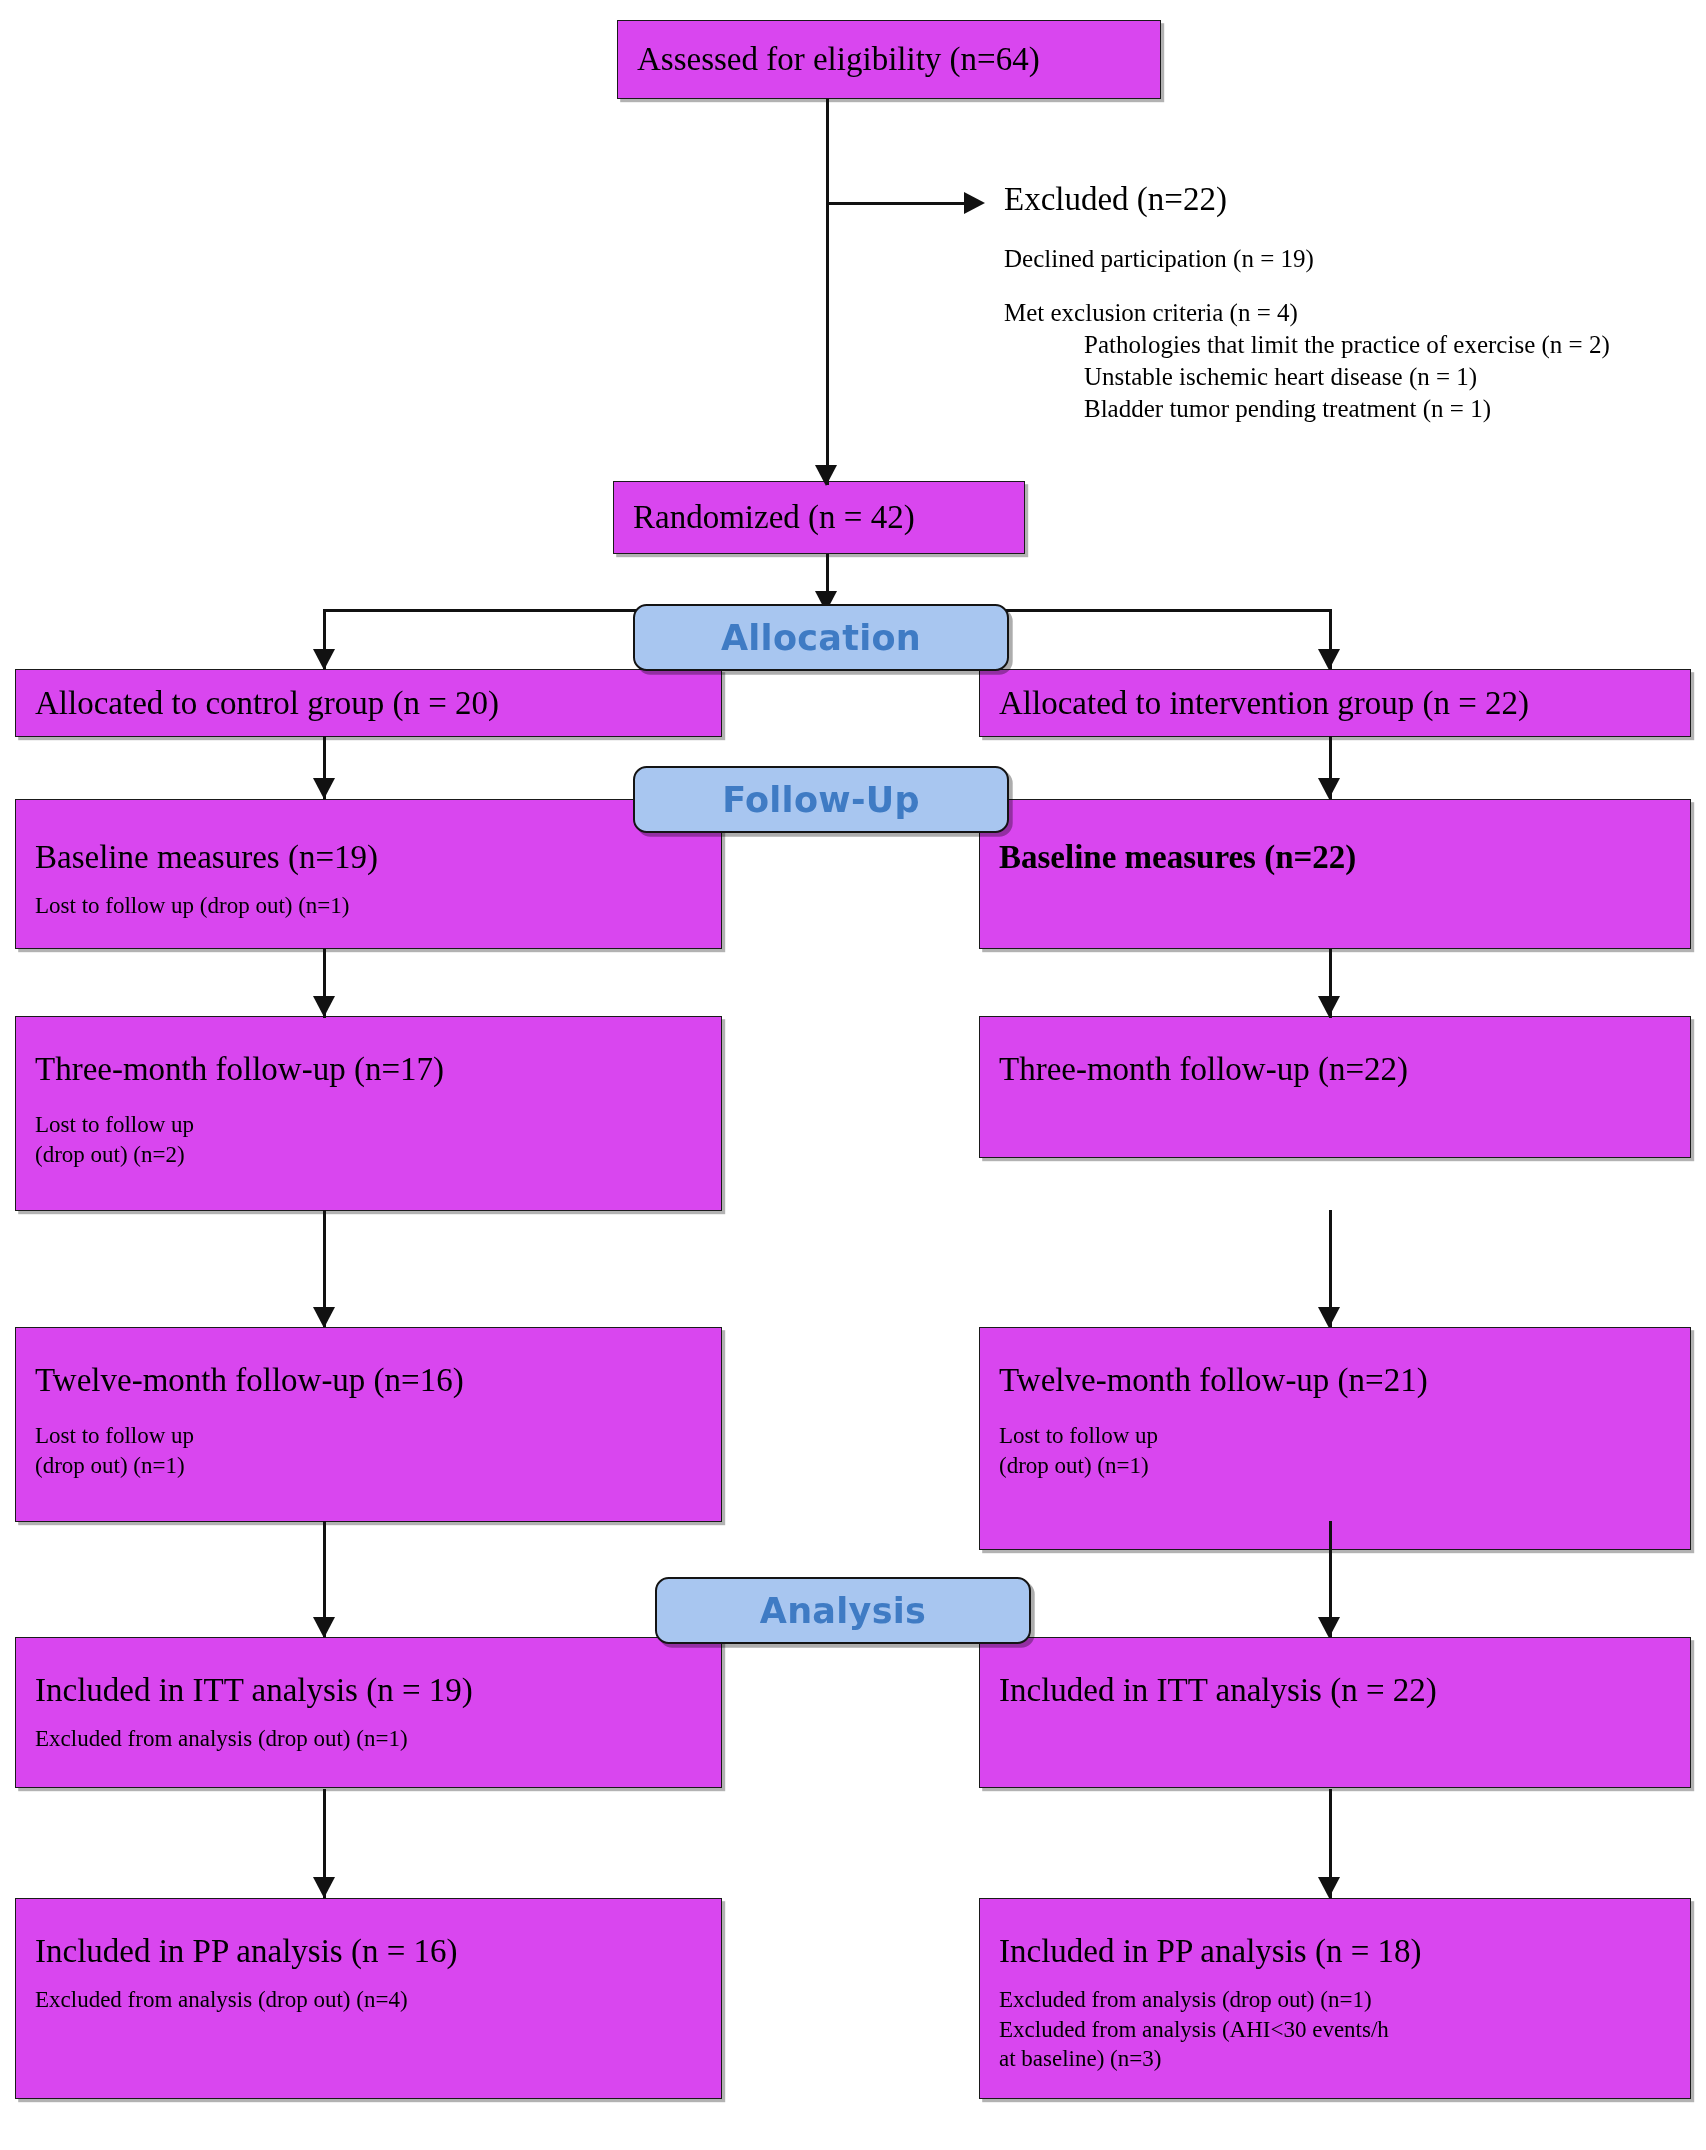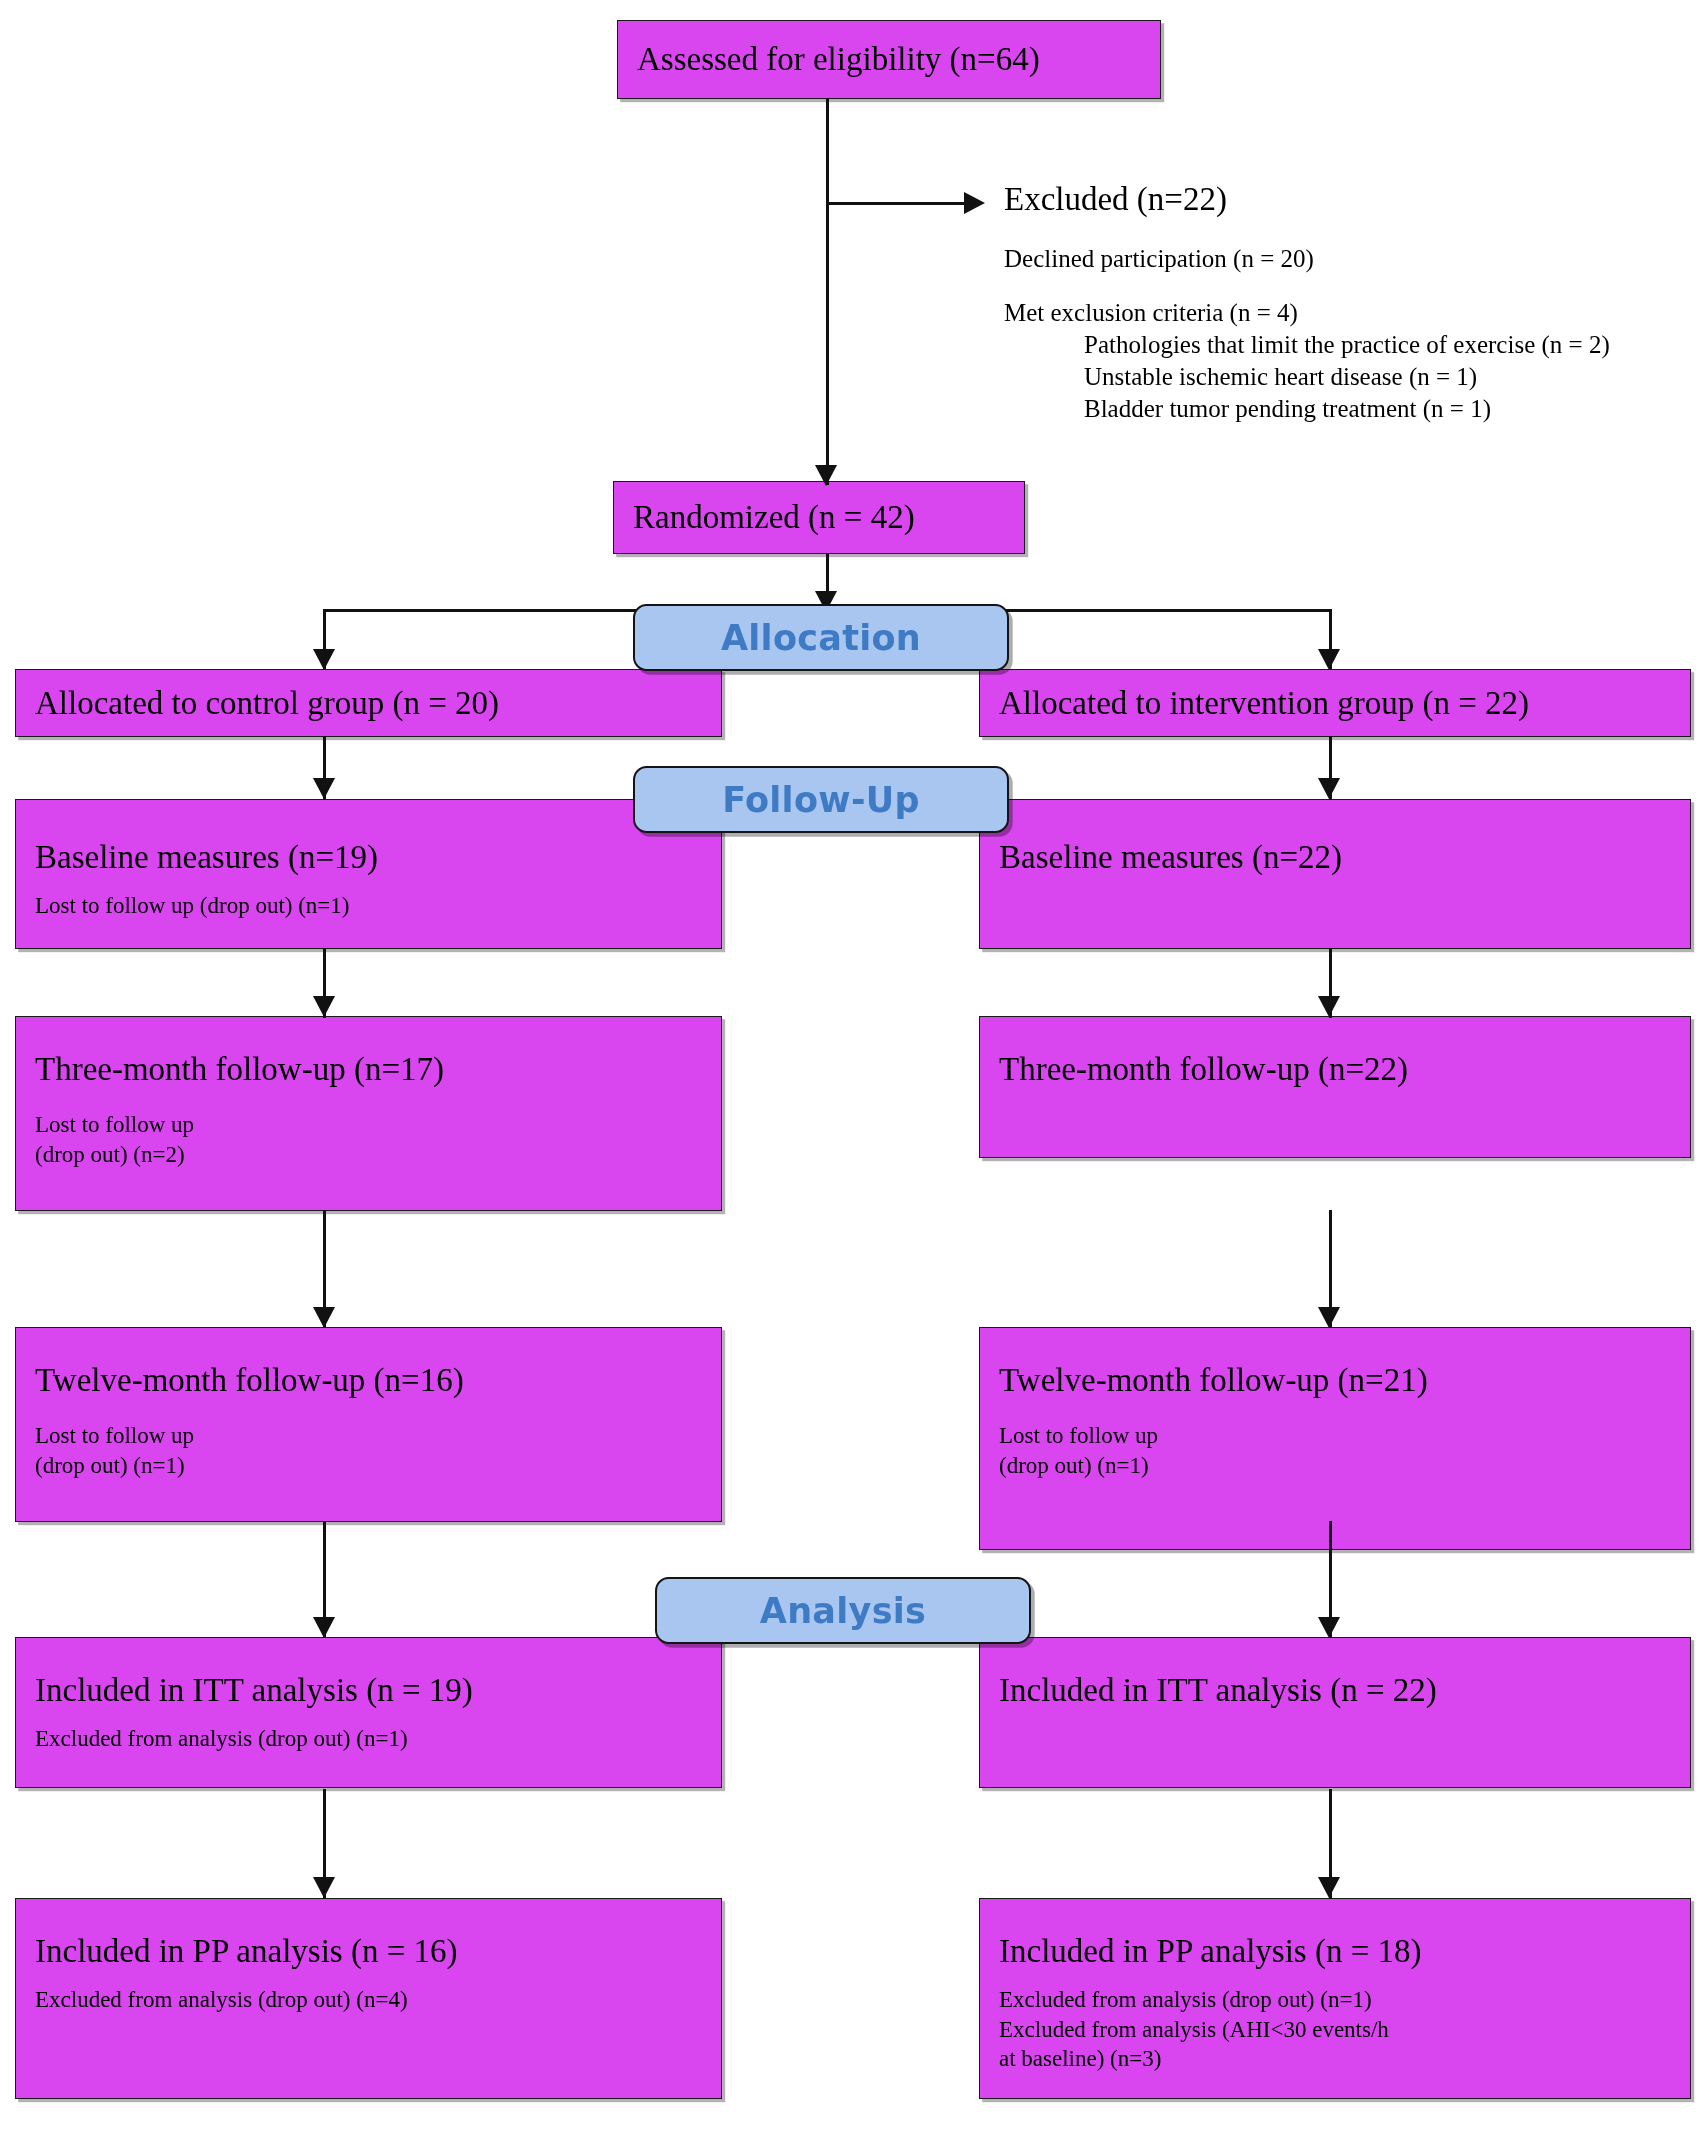--- a/index.html
+++ b/index.html
@@ -130,21 +130,21 @@
 
   <div class="vline" style="left:826px; top:99px; height:386px;"></div>
   <div class="arrow-down" style="left:815px; top:465px;"></div>
 
   <div class="hline" style="left:826px; top:202px; width:144px;"></div>
   <div class="arrow-right" style="left:964px; top:192px;"></div>
 
   <div class="freeblock" style="left:1004px; top:180px; width:687px;">
     <div class="hd">Excluded (n=22)</div>
     <div style="height:23px;"></div>
-    <div class="ln">Declined participation (n = 20)</div>
+    <div class="ln">Declined participation (n = 19)</div>
     <div style="height:22px;"></div>
     <div class="ln">Met exclusion criteria (n = 4)</div>
     <div class="ln indent">Pathologies that limit the practice of exercise (n = 2)</div>
     <div class="ln indent nowrap">Unstable ischemic heart disease (n = 1)</div>
     <div class="ln indent nowrap">Bladder tumor pending treatment (n = 1)</div>
   </div>
 
   <div class="box" style="left:613px; top:481px; width:412px; height:73px;">
     <div class="pad" style="display:flex;align-items:center;height:100%;padding-top:0;padding-bottom:0;">
       <div class="t-main">Randomized (n = 42)</div>
@@ -182,21 +182,21 @@
   <div class="arrow-down" style="left:1318px; top:778px;"></div>
 
   <div class="box" style="left:15px; top:799px; width:707px; height:150px;">
     <div class="pad" style="padding-top:38px;">
       <div class="t-main">Baseline measures (n=19)</div>
       <div class="gap-sm"></div>
       <div class="t-sub">Lost to follow up (drop out) (n=1)</div>
     </div>
   </div>
   <div class="box" style="left:979px; top:799px; width:712px; height:150px;">
-    <div class="pad" style="padding-top:38px;">
+    <div class="pad" style="padding-top:38px;font-weight:bold;">
       <div class="t-main">Baseline measures (n=22)</div>
     </div>
   </div>
   <div class="band" style="left:633px; top:766px; width:376px; height:67px;">
     <span>Follow-Up</span>
   </div>
 
   <div class="vline" style="left:323px; top:949px; height:69px;"></div>
   <div class="arrow-down" style="left:313px; top:996px;"></div>
   <div class="vline" style="left:1329px; top:949px; height:69px;"></div>

